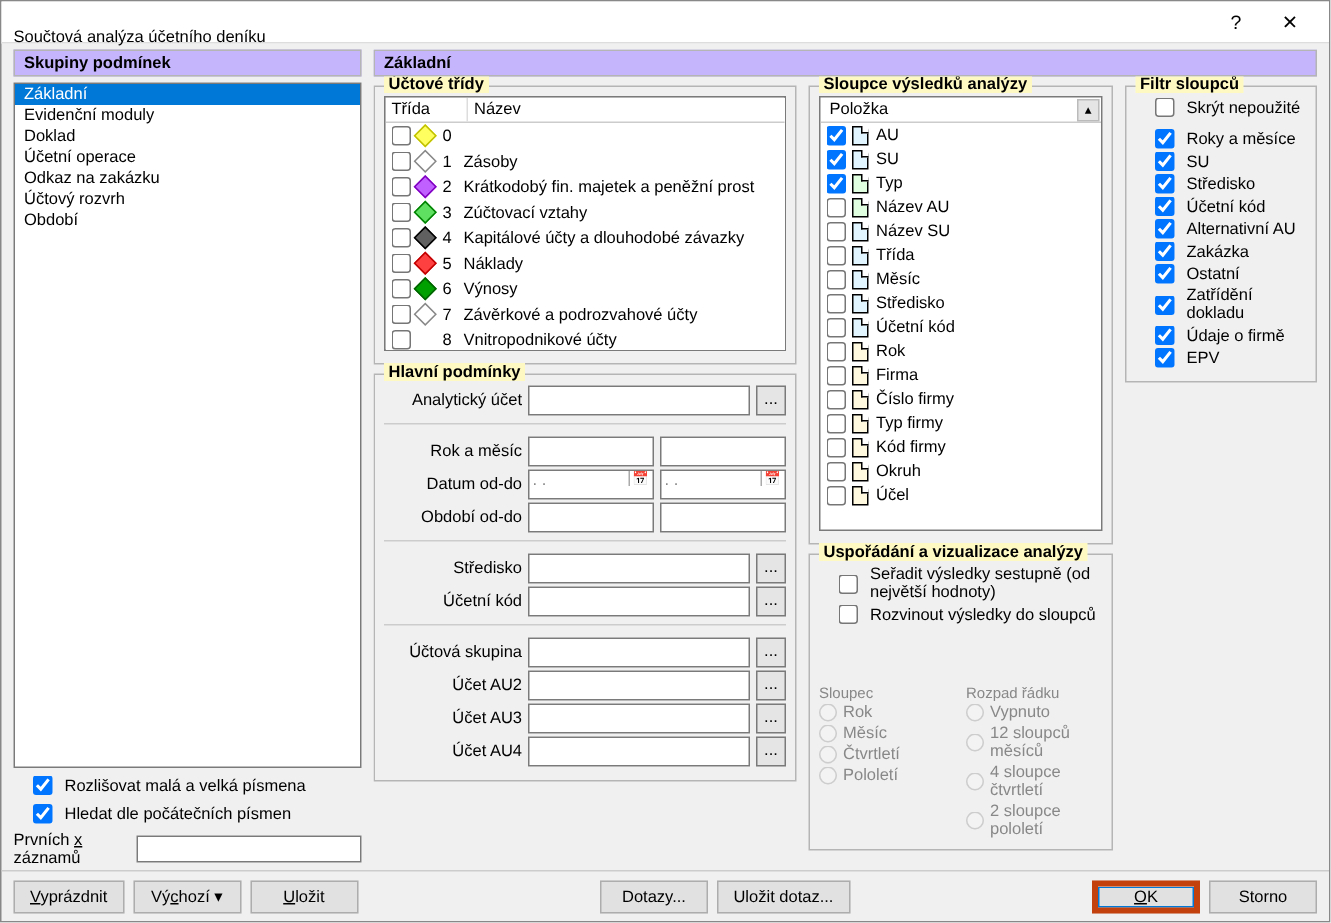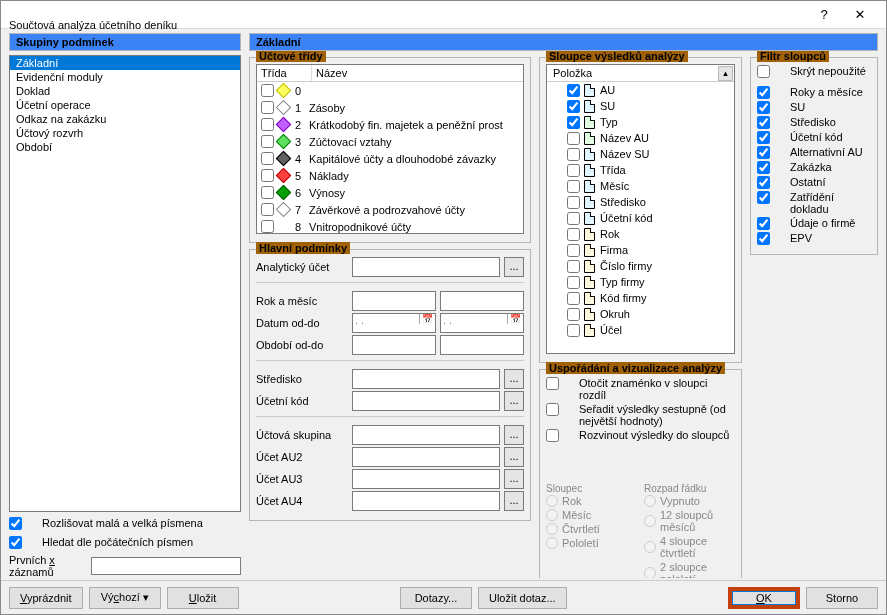--- a/index.html
+++ b/index.html
@@ -6,61 +6,61 @@
 body { background: #f0f0f0; width: 887px; height: 615px; overflow: hidden; }
 .window { width: 887px; height: 615px; background: #f0f0f0; border: 1px solid #888; display: flex; flex-direction: column; }
 .titlebar { background: #fff; height: 28px; display: flex; align-items: center; padding: 0 8px; border-bottom: 1px solid #ddd; }
 .titlebar .title { flex: 1; margin-top: 20px; }
 .titlebar .tbtn { width: 36px; text-align: center; font-size: 13px; cursor: default; }
 
 .content { flex: 1; display: flex; padding: 4px 8px 0 8px; gap: 8px; overflow: hidden; }
 .left-col { width: 232px; display: flex; flex-direction: column; gap: 4px; }
 .right-col { flex: 1; display: flex; flex-direction: column; overflow: hidden; }
 
-.panel-title { background: #3b82f6; border: 1px solid #b5b5b5; padding: 2px 6px; font-weight: bold; }
+.panel-title { background: #c4b5fd; border: 1px solid #b5b5b5; padding: 2px 6px; font-weight: bold; }
 .list-box { background: #fff; border: 1px solid #7a7a7a; flex: 1; overflow-y: auto; }
 .list-box .li { padding: 1px 6px; cursor: default; }
 .list-box .li.selected { background: #0078d7; color: #fff; }
 
-.chk-row { display: flex; gap: 20px; padding: 1px 0; }
+.chk-row { display: flex; align-items: center; gap: 8px; padding: 1px 0; margin-left: 13px; }
 .chk-row input[type=checkbox] { width: 13px; height: 13px; }
 .lbl-input-row { display: flex; align-items: center; gap: 4px; }
 .lbl-input-row label { width: 105px; text-align: left; }
 .lbl-input-row input[type=text] { flex: 1; border: 1px solid #7a7a7a; height: 18px; background: #fff; padding: 0 3px; }
 
 .fieldset { border: 1px solid #b5b5b5; padding: 6px 6px 8px 6px; margin-bottom: 6px; position: relative; }
-.fieldset > .legend { position: absolute; top: -8px; left: 6px; background: #a16207; padding: 0 3px; font-weight: bold; }
+.fieldset > .legend { position: absolute; top: -8px; left: 6px; background: #fef9c3; padding: 0 3px; font-weight: bold; }
 
 .top-row { display: flex; gap: 8px; }
 .uctove { width: 275px; }
 .sloupce { flex: 1; min-width: 180px; }
 .filtr { width: 128px; }
 
 .class-list { background: #fff; border: 1px solid #7a7a7a; height: 170px; overflow-y: auto; }
 .class-list .hdr { display: flex; border-bottom: 1px solid #ccc; font-weight: normal; color: #000; }
 .class-list .hdr span:first-child { width: 55px; padding: 2px 4px; border-right: 1px solid #ddd; }
 .class-list .hdr span:last-child { flex: 1; padding: 2px 4px; }
 .class-list .crow { display: flex; align-items: center; padding: 0 4px; height: 17px; }
 .class-list .crow .chk { width: 13px; height: 13px; margin-right: 4px; }
 .class-list .crow .dia { width: 11px; height: 11px; transform: rotate(45deg); border: 1px solid #666; margin-right: 6px; display:inline-block; }
 .class-list .crow .num { width: 14px; }
 .class-list .crow .nm { flex: 1; white-space: nowrap; overflow: hidden; }
 
 .sl-list { background: #fff; border: 1px solid #7a7a7a; height: 290px; overflow-y: auto; position: relative; }
 .sl-list .hdr { padding: 2px 6px; border-bottom: 1px solid #ccc; }
-.sl-list .srow { display: flex; align-items: center; padding: 0 20px; height: 16px; }
+.sl-list .srow { display: flex; align-items: center; padding: 0 4px; height: 16px; }
 .sl-list .srow .chk { width: 13px; height: 13px; margin-right: 4px; }
 .sl-list .srow .ficon { width: 11px; height: 13px; margin-right: 5px; border: 1px solid; border-radius: 0 3px 0 0; position: relative; }
 .sl-list .srow .ficon::after { content:''; position:absolute; top:-1px; right:-1px; width:4px; height:4px; background:#fff; border-left:1px solid; border-bottom:1px solid; border-color:inherit; }
 .c-cyan { border-color:#00a8d6; background:#e0f5ff; }
 .c-green{ border-color:#00a000; background:#e0ffe0; }
 .c-yel  { border-color:#d6a800; background:#fff9e0; }
 
 .hp-row { display: flex; align-items: center; padding: 1px 0; gap: 4px; }
-.hp-row label { width: 92px; }
+.hp-row label { width: 92px; text-align: right; }
 .hp-row .inp { flex: 1; height: 20px; border: 1px solid #7a7a7a; background: #fff; }
 .hp-row .inp.half { flex: 0 0 84px; }
 .hp-row .dots { width: 20px; height: 20px; border: 1px solid #7a7a7a; background: #e5e5e5; text-align: center; line-height: 16px; cursor: default; }
 .sep { height: 6px; border-top: 1px solid #ccc; margin: 4px 0 2px 0; }
 
 .uspgrp { }
 .grouplbl { color: #888; font-size: 10px; margin-top: 36px; }
 .radio-row { display: flex; align-items: center; gap: 4px; padding: 1px 0; }
 .radio-row input[type=radio]{ width:12px; height:12px; }
 .disabled { color:#888; }
@@ -328,24 +328,20 @@
                       <span>Účel</span>
                     </div>
                   </div>
               </div>
             </div>
             <div class="fieldset uspgrp" style="padding-bottom:6px;">
               <span class="legend">Uspořádání a vizualizace analýzy</span>
               <div id="usp-opts">
                   <div class="chk-row">
                     <input type="checkbox" style="">
-                    <span>Otočit znaménko v sloupci rozdíl</span>
-                  </div>
-                  <div class="chk-row">
-                    <input type="checkbox" style="">
                     <span>Seřadit výsledky sestupně (od největší hodnoty)</span>
                   </div>
                   <div class="chk-row">
                     <input type="checkbox" style="">
                     <span>Rozvinout výsledky do sloupců</span>
                   </div>
                 </div>
               <div style="display:flex; gap:10px; margin-top:4px;">
                 <div style="flex:0 0 88px;">
                   <div class="grouplbl disabled">Sloupec</div>

